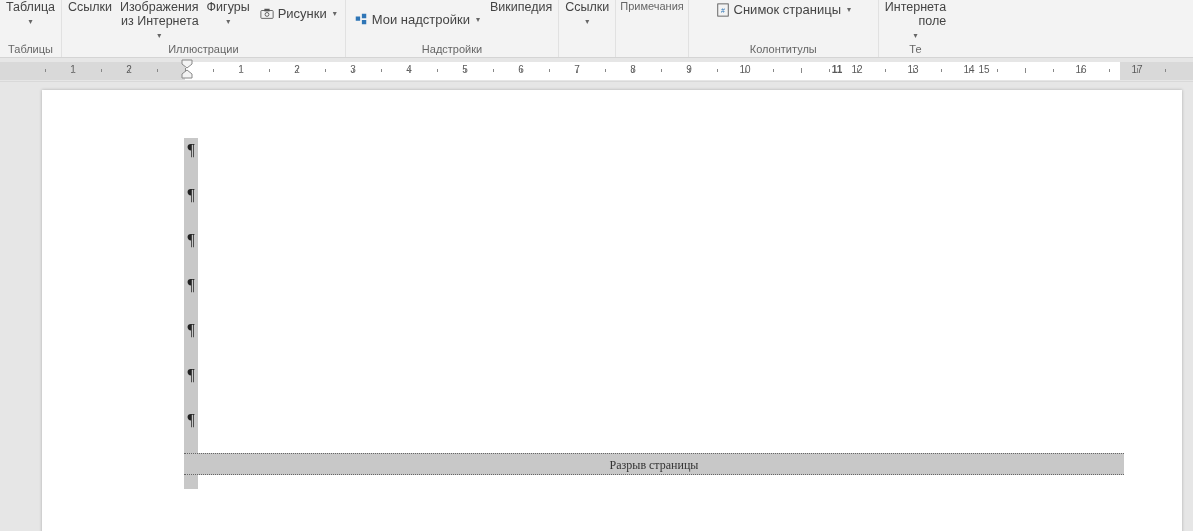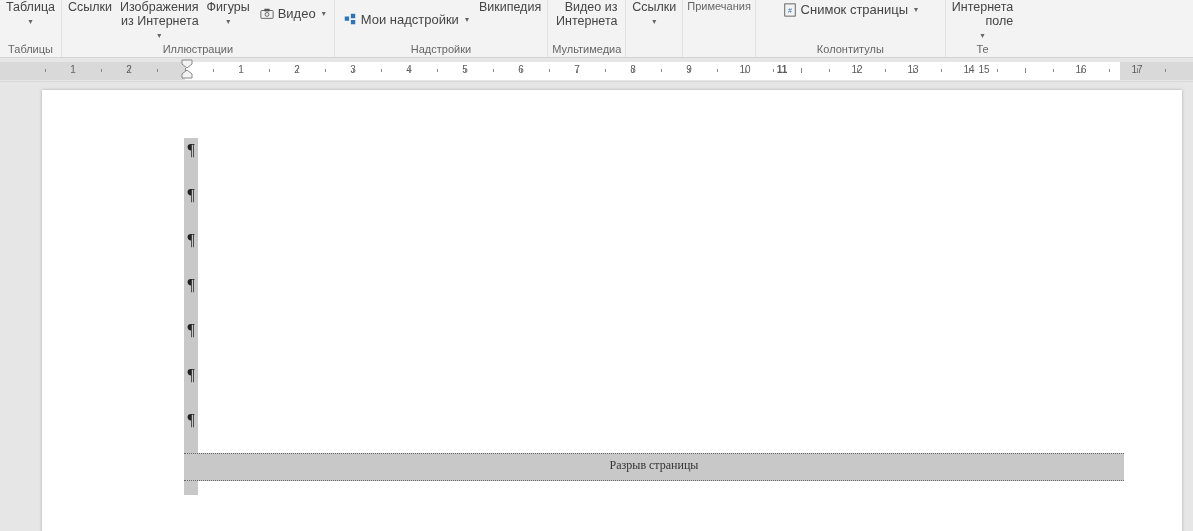--- a/index.html
+++ b/index.html
@@ -130,21 +130,21 @@
   line-height: 24px;
   color: #222;
 }
 .page-break {
   position: absolute;
   left: 142px;
   top: 363px;
   width: 940px;
 }
 .page-break .bar {
-  height: 28px;
+  height: 22px;
   background: #c8c8c8;
   border-top: 1px dotted #666;
   border-bottom: 1px dotted #666;
   text-align: center;
   font-size: 12px;
   color: #333;
   line-height: 22px;
   font-family: 'Times New Roman', serif;
 }
 .page-break .tail {
@@ -183,21 +183,21 @@
         <span class="caret">▾</span>
       </div>
       <div class="inline-btn" style="margin-top:4px;">
         <span class="icon-box">
           <svg viewBox="0 0 16 16" width="14" height="14">
               <rect x="1" y="4" width="14" height="9" rx="1" fill="none" stroke="#555"></rect>
               <circle cx="8" cy="8.5" r="2.2" fill="none" stroke="#555"></circle>
               <rect x="5" y="2" width="6" height="3" fill="#555"></rect>
             </svg>
         </span>
-        <span>Видео</span>
+        <span>Рисунки</span>
         <span class="caret">▾</span>
       </div>
     </div>
     <div class="group-name">Иллюстрации</div>
   </div>
 
   <div class="ribbon-group">
     <div class="buttons" style="align-items:center;">
       <div class="inline-btn">
         <span class="icon-box">
@@ -208,29 +208,20 @@
         <span>Мои надстройки</span>
         <span class="caret">▾</span>
       </div>
       <div class="ribbon-btn">
         <span class="lbl">Википедия</span>
       </div>
     </div>
     <div class="group-name">Надстройки</div>
   </div>
 
-  <div class="ribbon-group">
-    <div class="buttons">
-      <div class="ribbon-btn">
-        <span class="lbl">Видео из
-Интернета</span>
-      </div>
-    </div>
-    <div class="group-name">Мультимедиа</div>
-  </div>
 
   <div class="ribbon-group">
     <div class="buttons">
       <div class="ribbon-btn">
         <span class="lbl">Ссылки</span>
         <span class="caret">▾</span>
       </div>
     </div>
     <div class="group-name">&nbsp;</div>
   </div>
@@ -275,21 +266,21 @@
       <span class="num" style="left: 241px;">1</span>
       <span class="num" style="left: 297px;">2</span>
       <span class="num" style="left: 353px;">3</span>
       <span class="num" style="left: 409px;">4</span>
       <span class="num" style="left: 465px;">5</span>
       <span class="num" style="left: 521px;">6</span>
       <span class="num" style="left: 577px;">7</span>
       <span class="num" style="left: 633px;">8</span>
       <span class="num" style="left: 689px;">9</span>
       <span class="num" style="left: 745px;">10</span>
-      <span class="num" style="left: 782px; font-weight: bold;">11</span>
+      <span class="num" style="left: 837px; font-weight: bold;">11</span>
       <span class="num" style="left: 857px;">12</span>
       <span class="num" style="left: 913px;">13</span>
       <span class="num" style="left: 969px;">14</span>
       <span class="num" style="left: 984px;">15</span>
       <span class="num" style="left: 1081px;">16</span>
       <span class="num" style="left: 1137px;">17</span>
       <div class="tick minor" style="left: 45px;"></div>
       <div class="tick" style="left: 73px;"></div>
       <div class="tick minor" style="left: 101px;"></div>
       <div class="tick" style="left: 129px;"></div>

